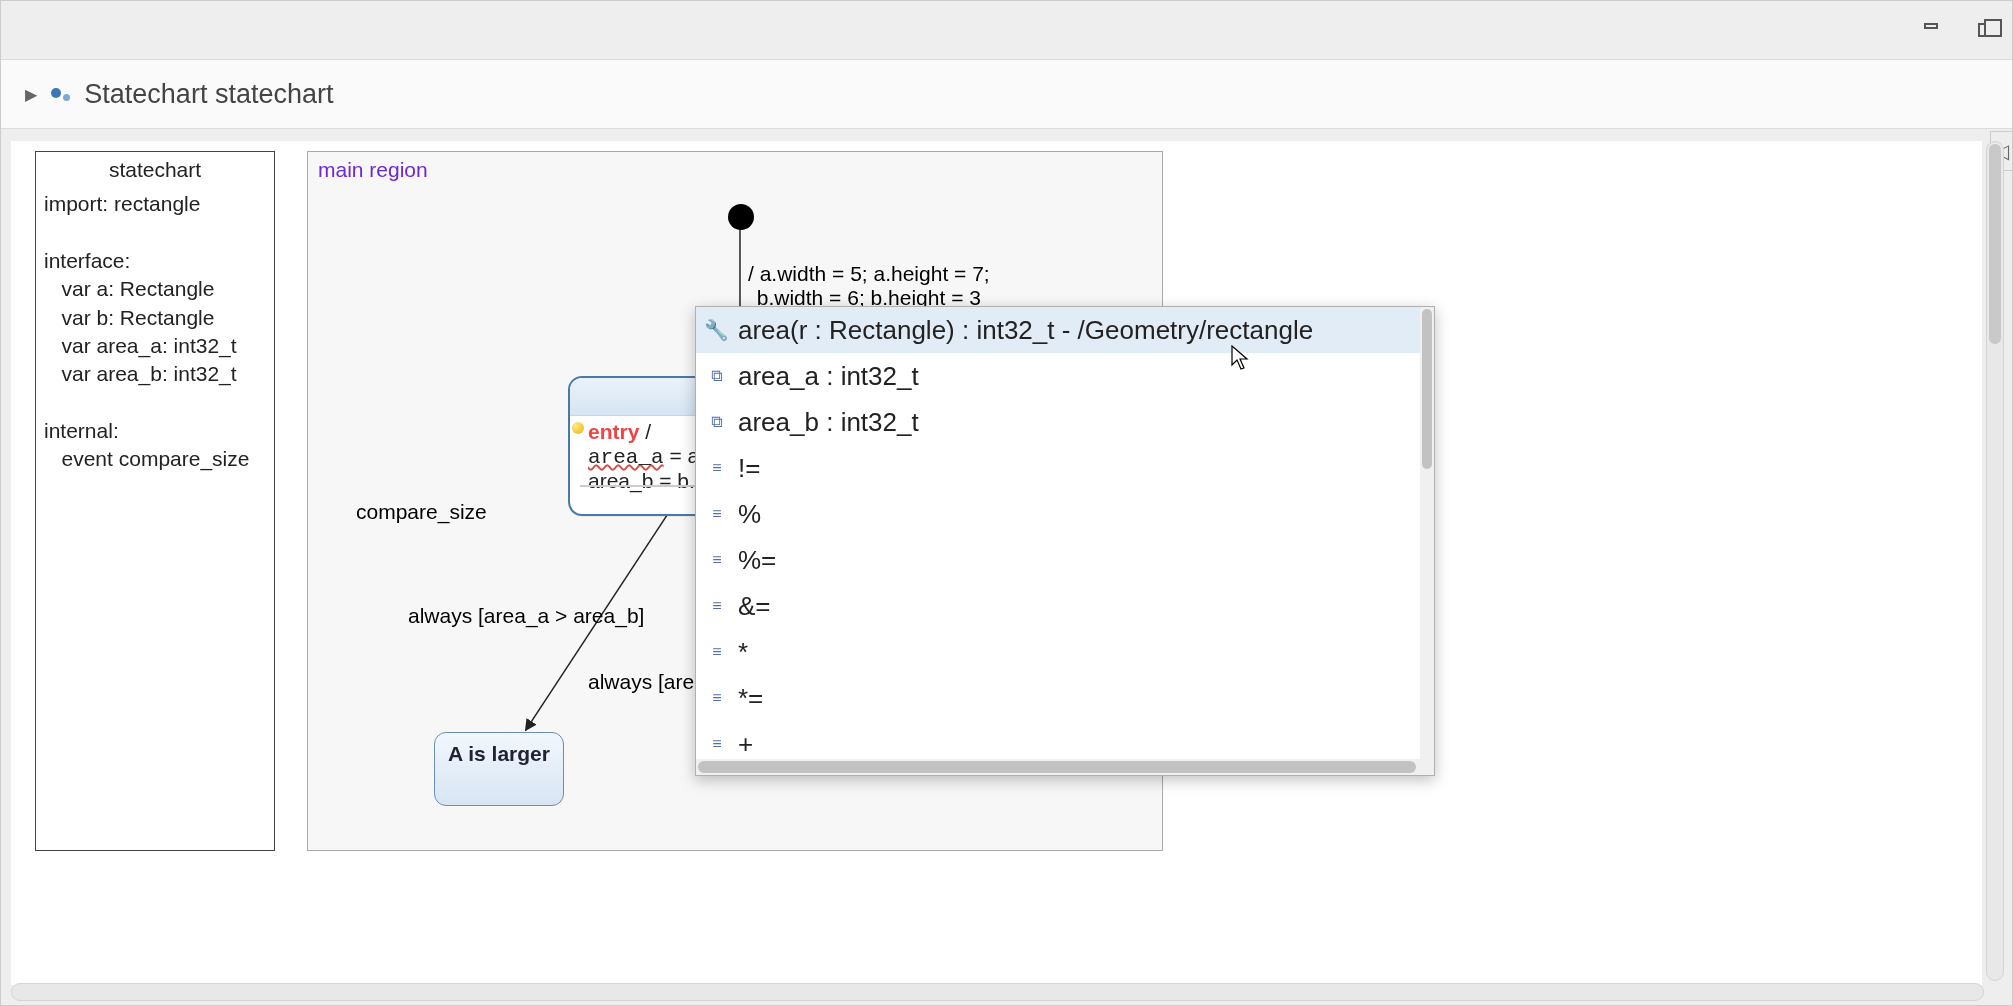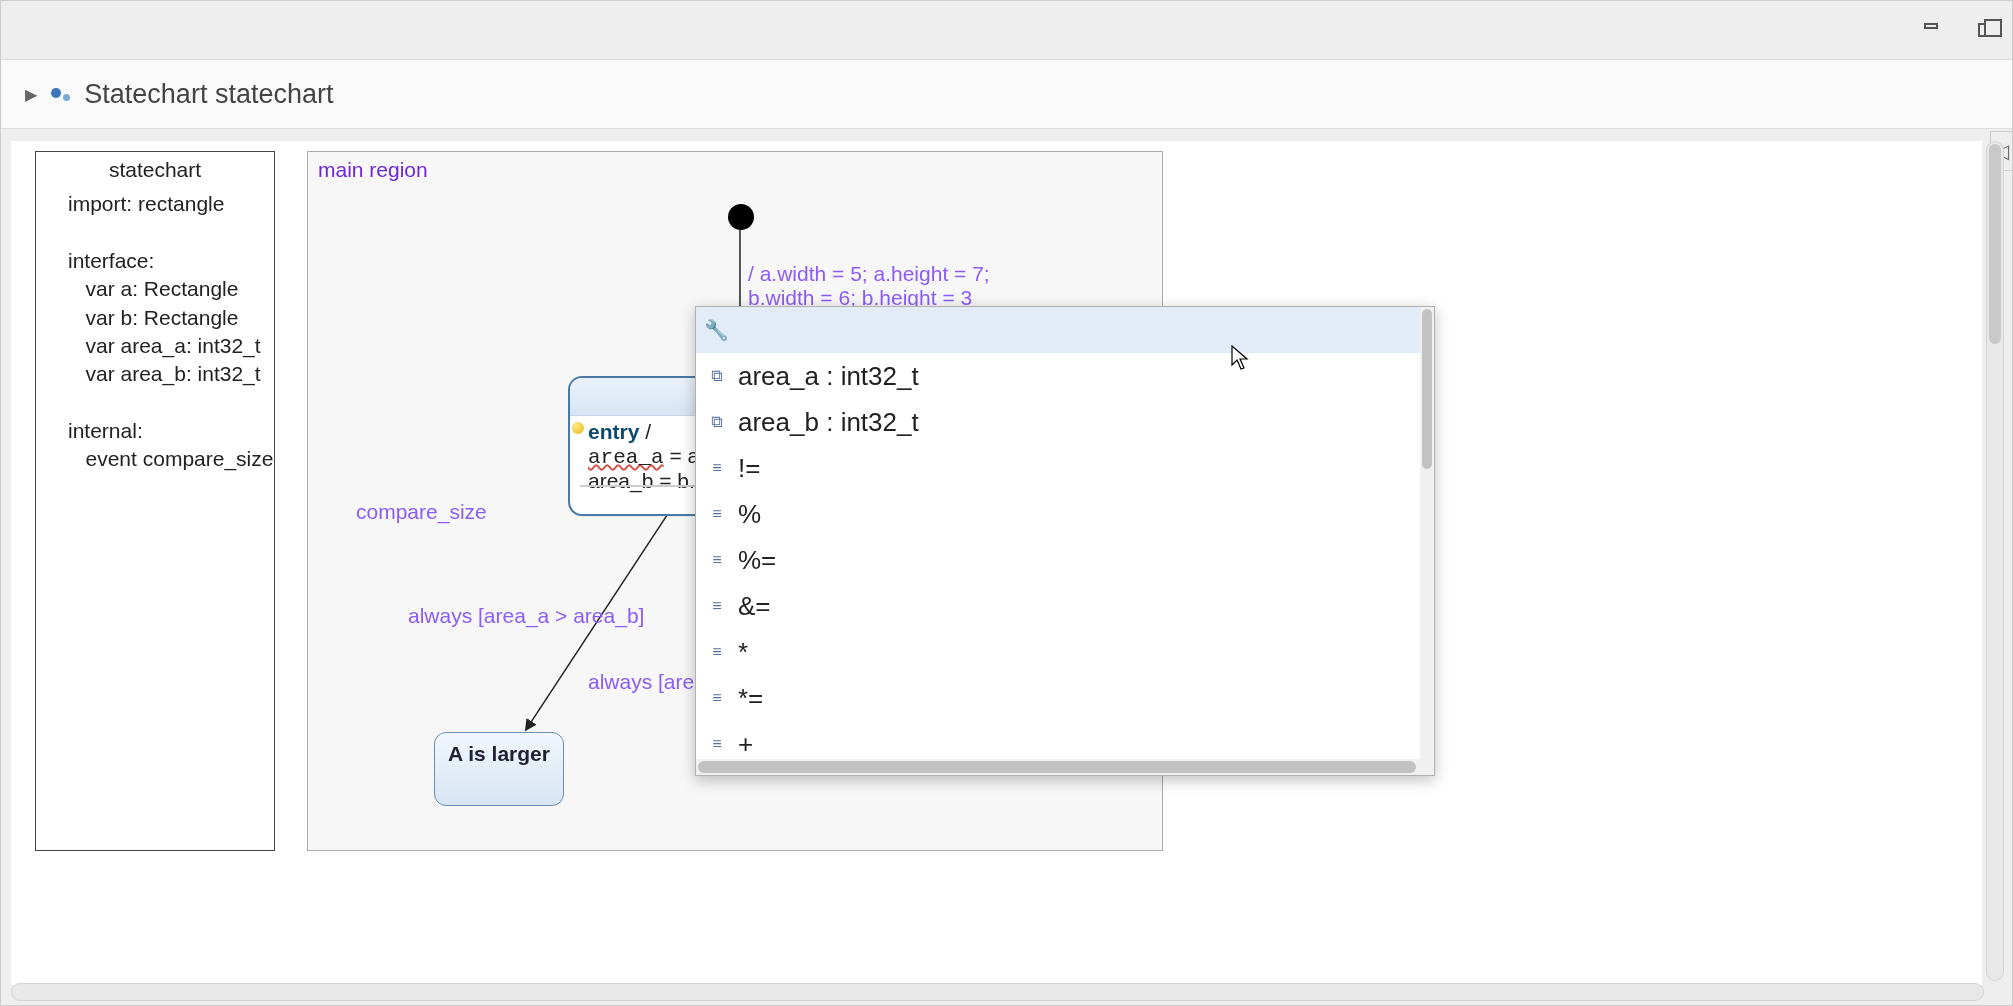--- a/index.html
+++ b/index.html
@@ -88,21 +88,21 @@
     position: absolute;
     left: 24px; top: 10px;
     width: 240px; height: 700px;
     border: 1px solid #444;
     background: #fff;
     font-size: 21px;
     line-height: 1.35;
     color: #222;
   }
   .def .title { text-align: center; padding: 4px 0 6px 0; }
-  .def .body { padding: 0 8px; white-space: pre; margin-left: 24px; }
+  .def .body { padding: 0 8px; white-space: pre; }
 
   
   .region {
     position: absolute;
     left: 296px; top: 10px;
     width: 856px; height: 700px;
     border: 1px solid #aaa;
     background: #f7f7f7;
   }
   .region .rlabel {
@@ -142,40 +142,40 @@
   .state-check .content {
     padding: 4px 10px 0 18px;
     font-size:21px; color:#222;
     position:relative;
   }
   .bulb {
     position:absolute; left:2px; top:6px;
     width:12px; height:12px; border-radius:50%;
     background: radial-gradient(circle at 30% 30%, #ffe97a, #e7b81c);
   }
-  .kw { color:#0c4a6e; font-weight:700; }
+  .kw { color:#ef4444; font-weight:700; }
   .cursor { display:inline-block; width:0; height:24px; border-left:1px solid #000; vertical-align:middle; margin-left:300px; position:absolute; top:6px;}
   .underline-err { text-decoration: underline wavy #d94a3e; text-decoration-thickness:1.5px;font-family:Liberation Mono, monospace; }
   .handle-line { position:absolute; left:10px; bottom:6px; right:10px; height:2px; background:#ccc; }
   .handle-dot { position:absolute; left:50%; bottom:-5px; width:8px; height:8px; background:#fff; border:1px solid #888; transform:translateX(-50%); }
 
   
   .state-a {
     position:absolute;
     left:126px; top:580px;
     width:130px; height:74px;
     border:1px solid #6a8eb5;
     border-radius:12px;
     background: linear-gradient(#f2f7fd, #d7e5f3);
     text-align:center; font-weight:600; line-height:30px; padding-top:6px;
     font-size:21px; color:#223;
   }
 
   
-  .tlabel { position:absolute; color:#8b5cf6; font-size:21px; white-space:nowrap; }
+  .tlabel { position:absolute; color:#000000; font-size:21px; white-space:nowrap;text-align:center; }
 
   
   .popup {
     position:absolute;
     left:694px; top:305px;
     width:740px; height:470px;
     background:#fff;
     border:1px solid #b0b0b0;
     box-shadow: 0 4px 14px rgba(0,0,0,0.25);
   }
@@ -287,20 +287,21 @@
         <span>A is larger</span>
       </div>
     </div>
 
   </div>
 
   <div class="popup">
     <div class="items">
       <div class="item sel">
         <span class="ic wrench">🔧</span>
+        <span>area(r : Rectangle) : int32_t - /Geometry/rectangle</span>
       </div>
       <div class="item">
         <span class="ic">⧉</span>
         <span>area_a : int32_t</span>
       </div>
       <div class="item">
         <span class="ic">⧉</span>
         <span>area_b : int32_t</span>
       </div>
       <div class="item">

